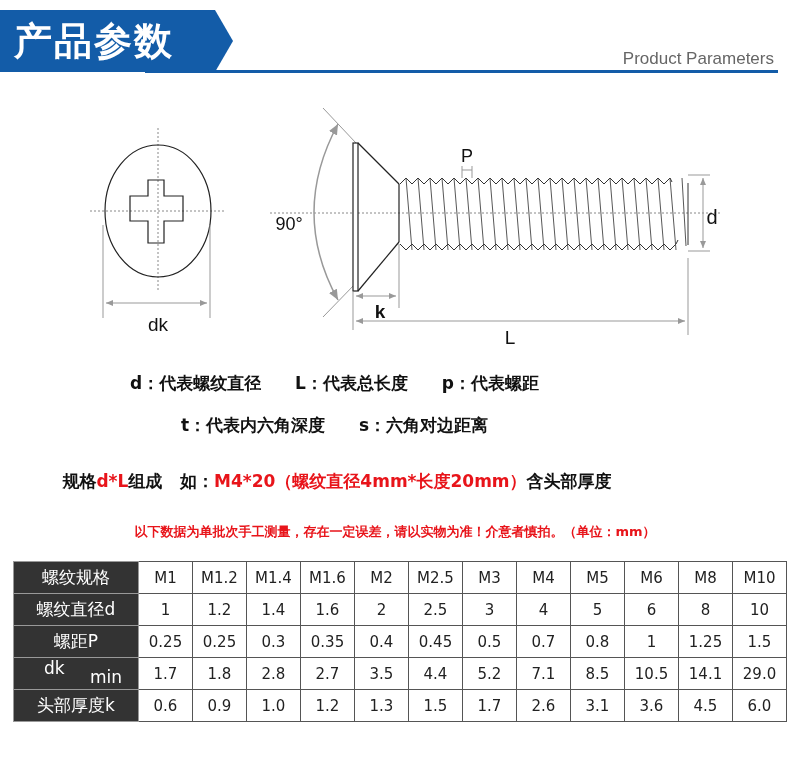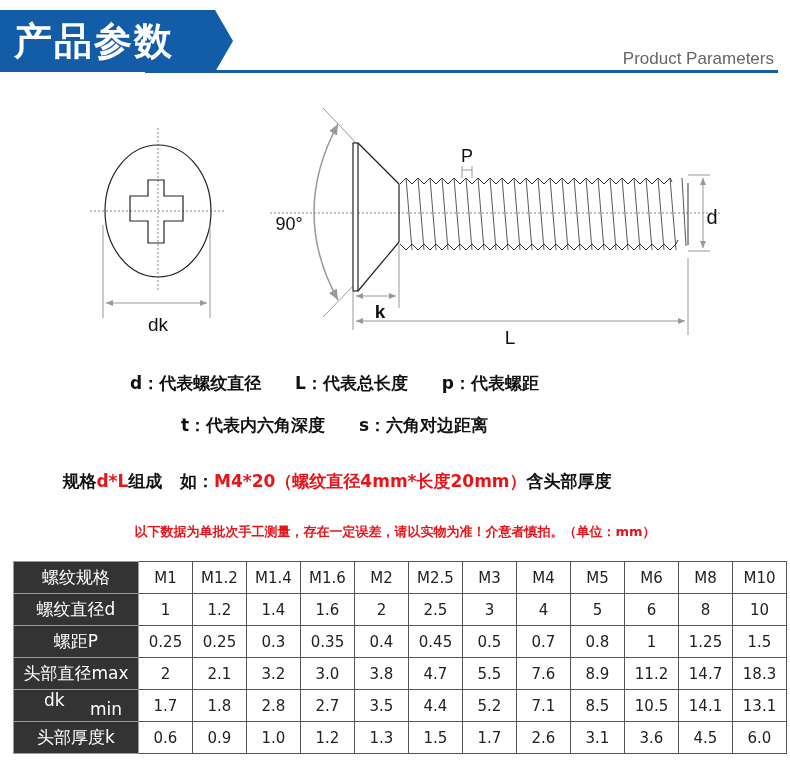--- a/index.html
+++ b/index.html
@@ -180,53 +180,38 @@
         <td class="v">0.4</td>
         <td class="v">0.45</td>
         <td class="v">0.5</td>
         <td class="v">0.7</td>
         <td class="v">0.8</td>
         <td class="v">1</td>
         <td class="v">1.25</td>
         <td class="v">1.5</td>
       </tr>
       <tr>
-        <td class="hd">头部直径max</td>
-        <td class="v">2</td>
-        <td class="v">2.1</td>
-        <td class="v">3.2</td>
-        <td class="v">3.0</td>
-        <td class="v">3.8</td>
-        <td class="v">4.7</td>
-        <td class="v">5.5</td>
-        <td class="v">7.6</td>
-        <td class="v">8.9</td>
-        <td class="v">11.2</td>
-        <td class="v">14.7</td>
-        <td class="v">18.3</td>
-      </tr>
-      <tr>
         <td class="hd">
           <div class="hd-split">
             <span class="a">dk</span>
             <span class="b">min</span>
           </div>
         </td>
         <td class="v">1.7</td>
         <td class="v">1.8</td>
         <td class="v">2.8</td>
         <td class="v">2.7</td>
         <td class="v">3.5</td>
         <td class="v">4.4</td>
         <td class="v">5.2</td>
         <td class="v">7.1</td>
         <td class="v">8.5</td>
         <td class="v">10.5</td>
         <td class="v">14.1</td>
-        <td class="v">13.1</td>
+        <td class="v">29.0</td>
       </tr>
       <tr>
         <td class="hd">头部厚度k</td>
         <td class="v">0.6</td>
         <td class="v">0.9</td>
         <td class="v">1.0</td>
         <td class="v">1.2</td>
         <td class="v">1.3</td>
         <td class="v">1.5</td>
         <td class="v">1.7</td>

